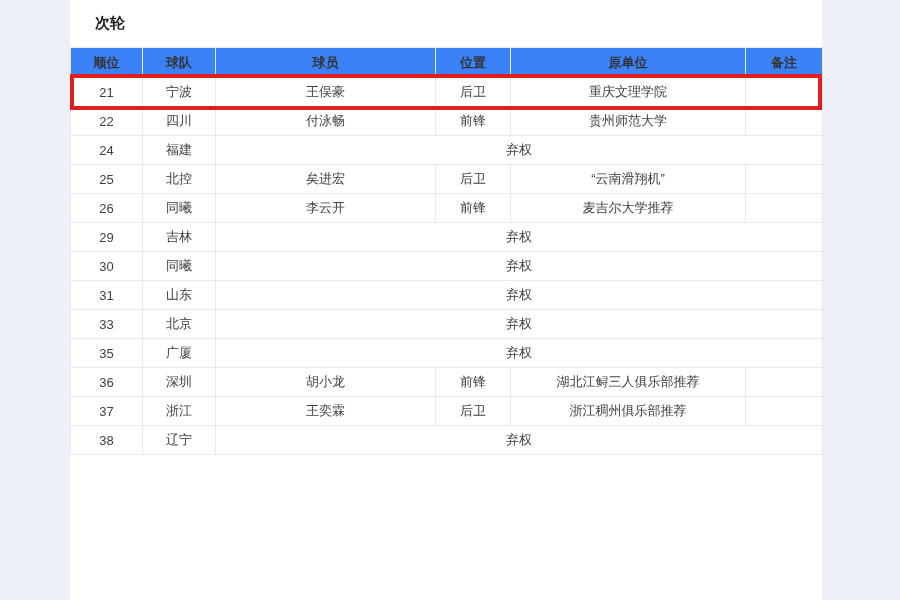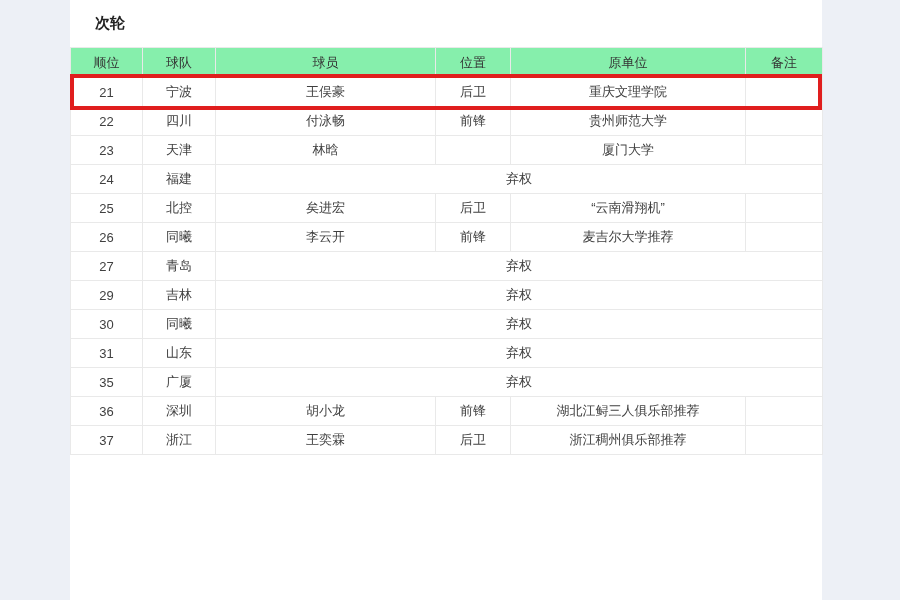--- a/index.html
+++ b/index.html
@@ -38,22 +38,22 @@
   table.draft th, table.draft td {
     border: 1px solid #e9e9e9;
     text-align: center;
     vertical-align: middle;
     font-size: 13px;
     color: #404040;
     overflow: hidden;
     white-space: nowrap;
   }
   table.draft th {
-    background: #86efac;
-    font-weight: normal;
+    background: #3b82f6;
+    font-weight: bold;
     color: #333;
     height: 30px;
   }
   table.draft td { height: 29px; background: #fff; }
   .hl-overlay {
     position: absolute;
     left: 0;
     width: 752px;
     border: 4px solid #e01e1e;
     pointer-events: none;
@@ -97,28 +97,20 @@
             </tr>
             <tr>
               <td>22</td>
               <td>四川</td>
               <td>付泳畅</td>
               <td>前锋</td>
               <td>贵州师范大学</td>
               <td></td>
             </tr>
             <tr>
-              <td>23</td>
-              <td>天津</td>
-              <td>林晗</td>
-              <td></td>
-              <td>厦门大学</td>
-              <td></td>
-            </tr>
-            <tr>
               <td>24</td>
               <td>福建</td>
               <td colspan="4">弃权</td>
             </tr>
             <tr>
               <td>25</td>
               <td>北控</td>
               <td>矣进宏</td>
               <td>后卫</td>
               <td>“云南滑翔机”</td>
@@ -126,37 +118,37 @@
             </tr>
             <tr>
               <td>26</td>
               <td>同曦</td>
               <td>李云开</td>
               <td>前锋</td>
               <td>麦吉尔大学推荐</td>
               <td></td>
             </tr>
             <tr>
-              <td>27</td>
-              <td>青岛</td>
-              <td colspan="4">弃权</td>
-            </tr>
-            <tr>
               <td>29</td>
               <td>吉林</td>
               <td colspan="4">弃权</td>
             </tr>
             <tr>
               <td>30</td>
               <td>同曦</td>
               <td colspan="4">弃权</td>
             </tr>
             <tr>
               <td>31</td>
               <td>山东</td>
+              <td colspan="4">弃权</td>
+            </tr>
+            <tr>
+              <td>33</td>
+              <td>北京</td>
               <td colspan="4">弃权</td>
             </tr>
             <tr>
               <td>35</td>
               <td>广厦</td>
               <td colspan="4">弃权</td>
             </tr>
             <tr>
               <td>36</td>
               <td>深圳</td>
@@ -166,18 +158,23 @@
               <td></td>
             </tr>
             <tr>
               <td>37</td>
               <td>浙江</td>
               <td>王奕霖</td>
               <td>后卫</td>
               <td>浙江稠州俱乐部推荐</td>
               <td></td>
             </tr>
+            <tr>
+              <td>38</td>
+              <td>辽宁</td>
+              <td colspan="4">弃权</td>
+            </tr>
           </tbody>
       </table>
       <div id="hl" class="hl-overlay" style="top: 27px; height: 36px; border-color: rgb(224, 30, 30);"></div>
     </div>
   </div>
 </div>
 
 </body></html>

